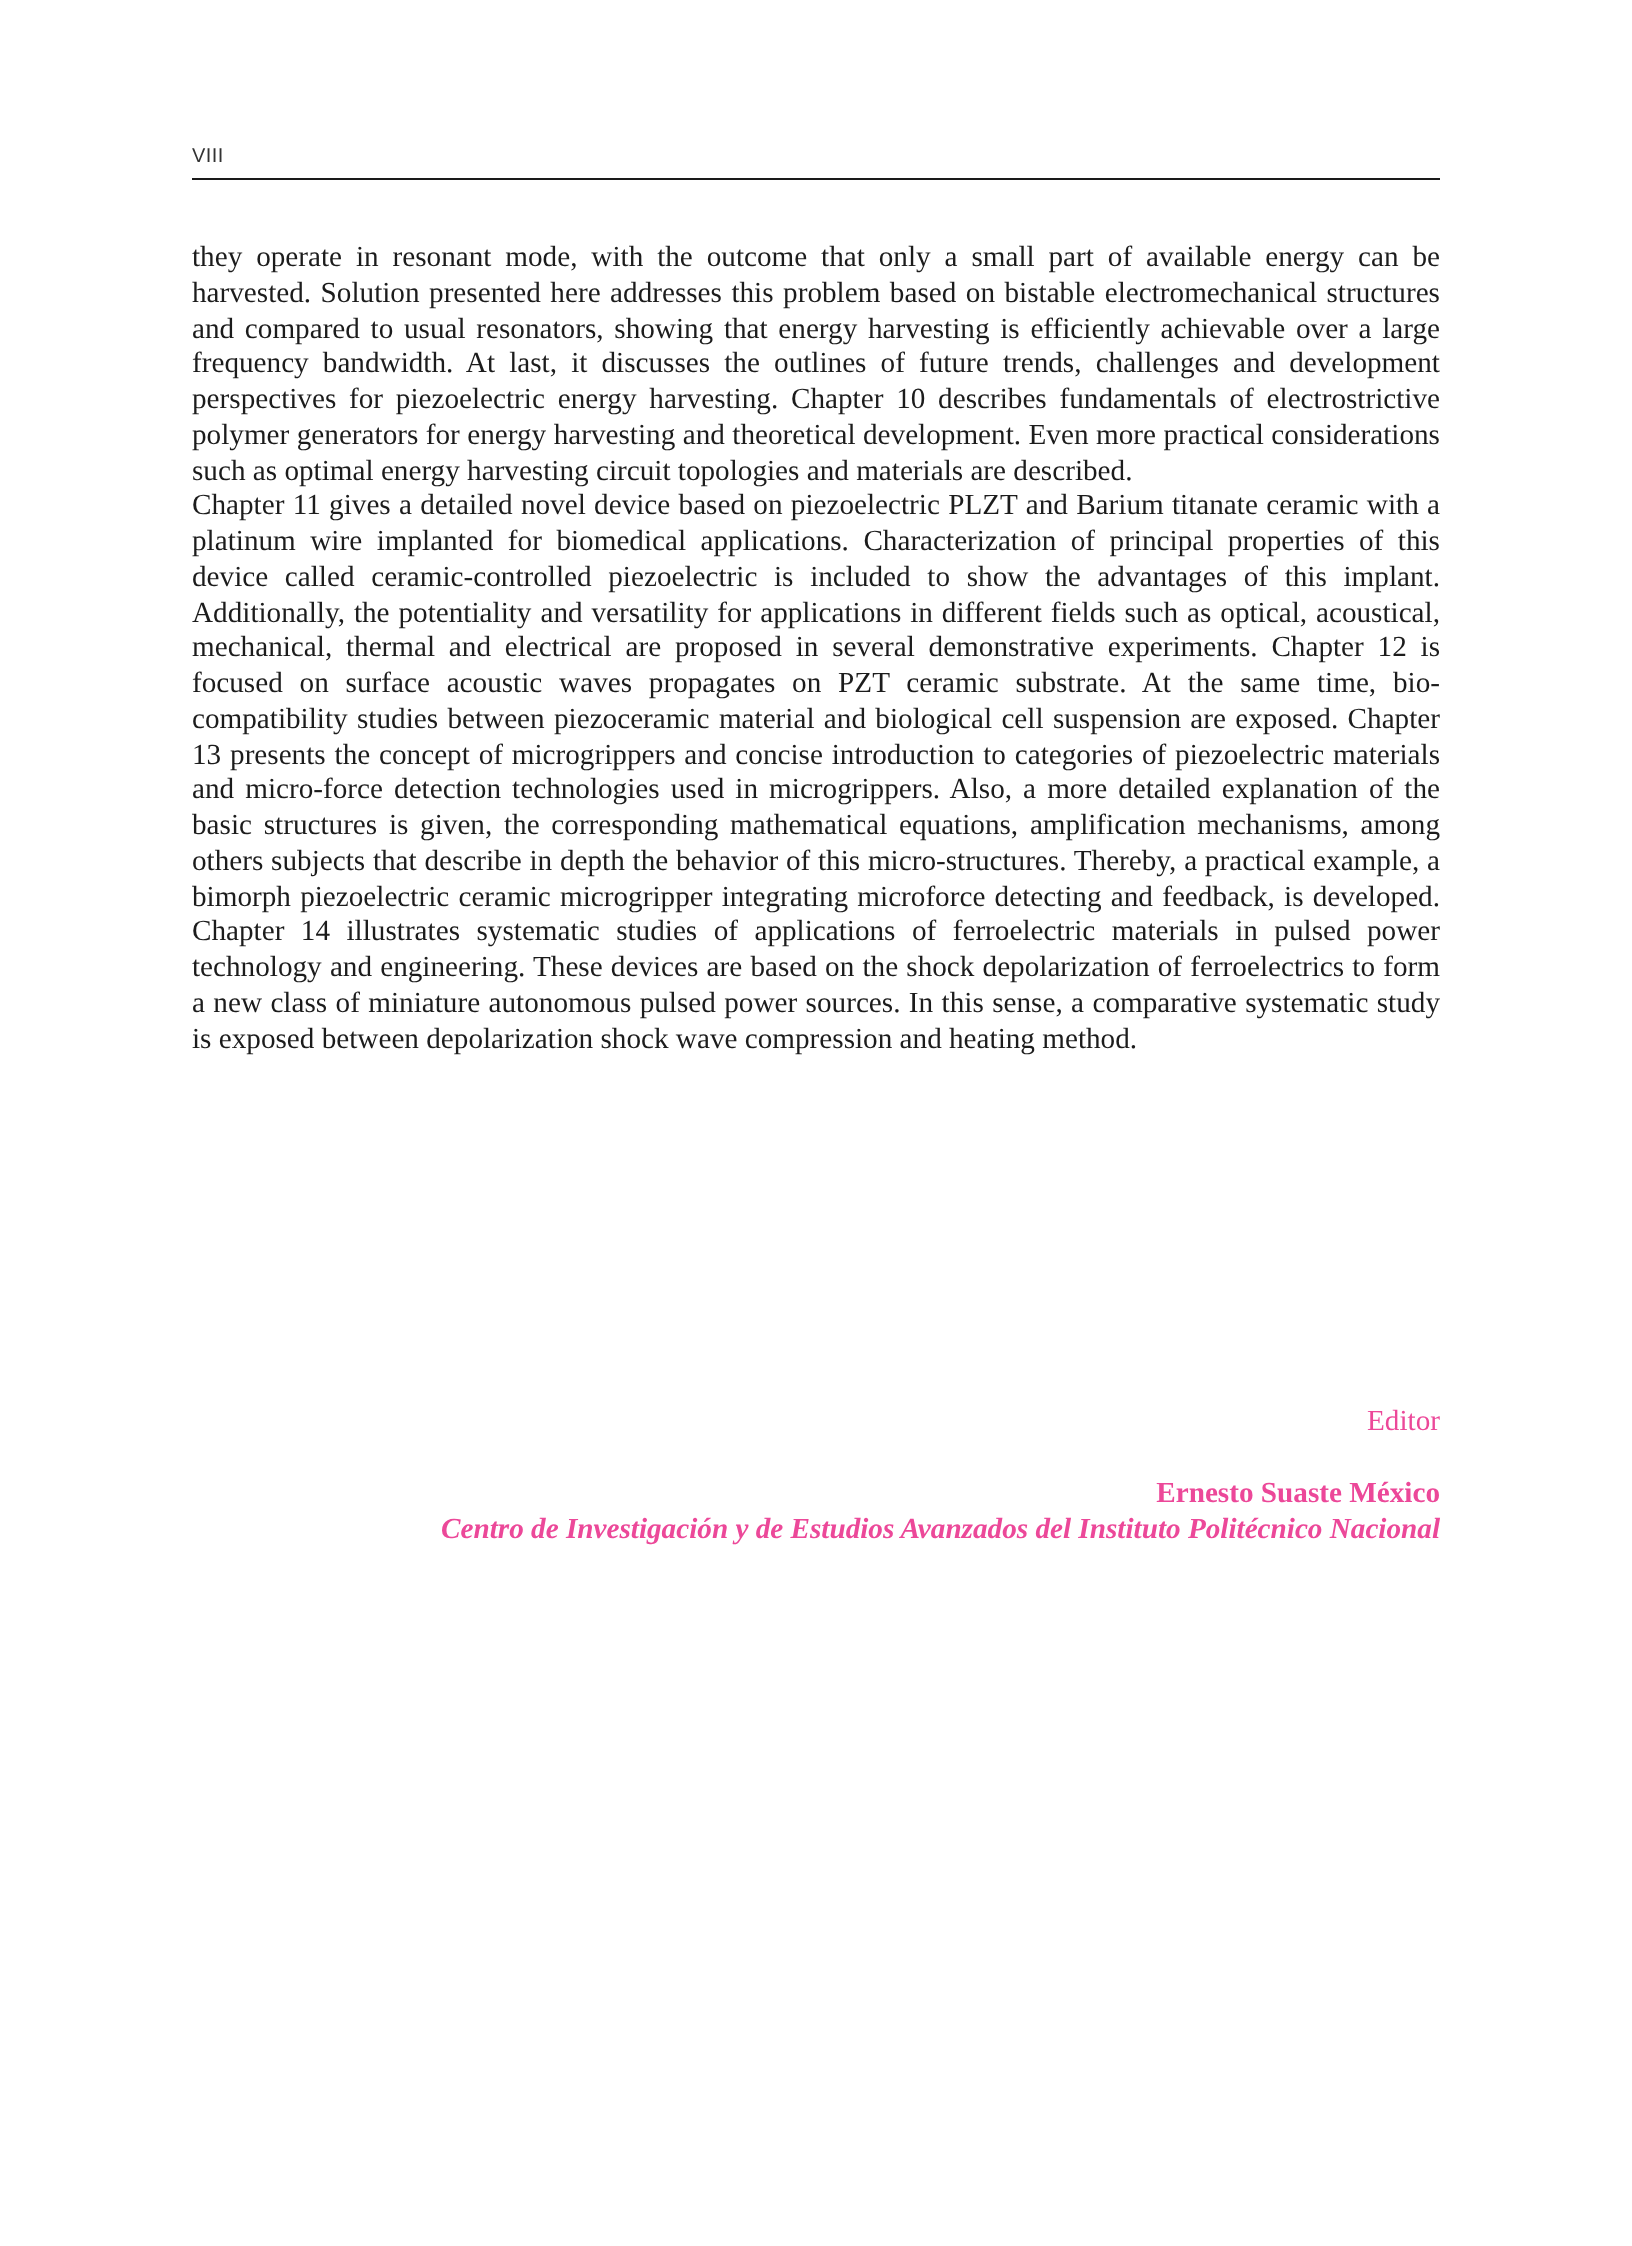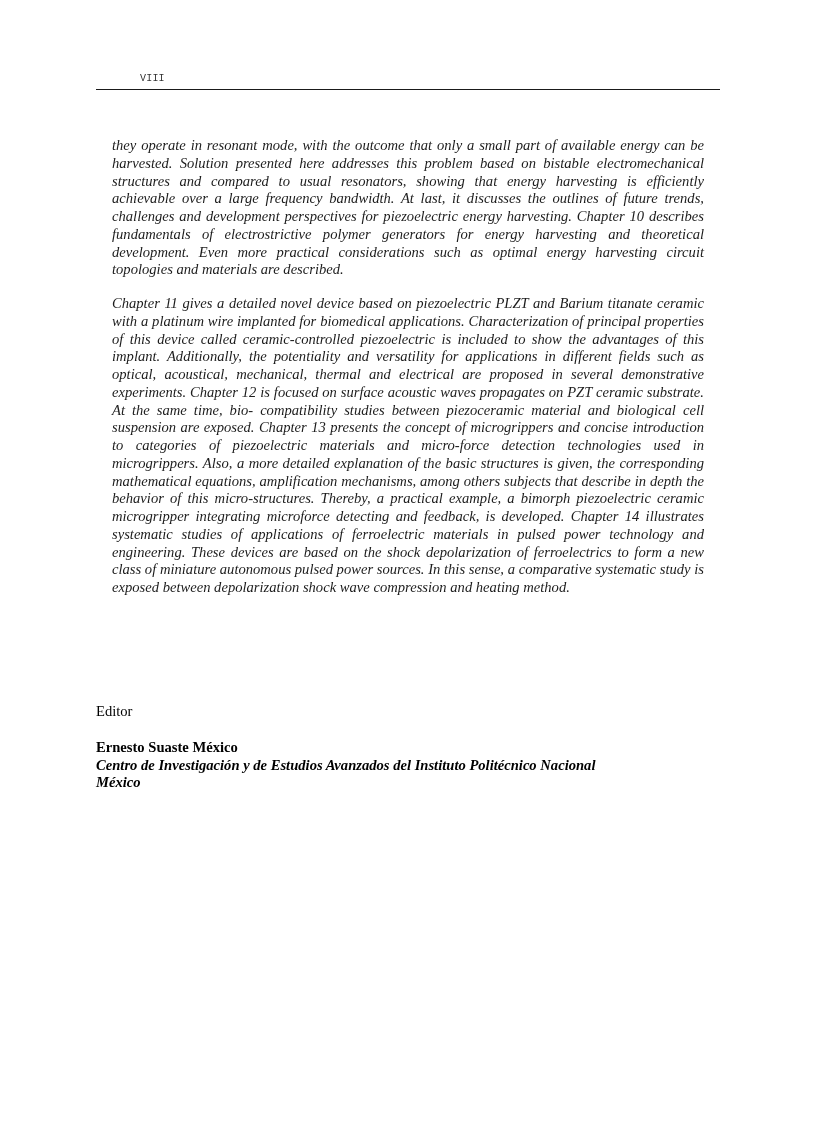--- a/index.html
+++ b/index.html
@@ -19,53 +19,52 @@
       left: 96px;
       top: 72px;
       width: 624px;
       height: 17px;
       border-bottom: 1.5px solid #1a1a1a;
     }
     .page-number {
       position: absolute;
       left: 0;
       top: 1px;
-      font-family: Liberation Mono, monospace;
+      font-family: Liberation Sans, sans-serif;
       font-size: 10px;
       color: #333;
       letter-spacing: 0.2px;
-      margin-left: 44px;
     }
     .content {
       position: absolute;
       left: 96px;
       top: 121px;
       width: 624px;
       font-family: "Liberation Serif", serif;
       font-size: 14.6px;
       line-height: 17.75px;
       color: #1c1c1c;
     }
     .content p {
-      margin: 16px;
+      margin: 0;
       text-align: justify;
-      font-style: italic;
     }
     .content p.gap {
       margin-top: 17.75px;
     }
     .signature {
       position: absolute;
       left: 96px;
       top: 703px;
       width: 624px;
+      text-align: right;
       font-family: "Liberation Serif", serif;
       font-size: 14.6px;
       line-height: 17.75px;
-      color: #000000;
+      color: #ec4899;
     }
     .sig-role {
       margin: 0;
     }
     .sig-name {
       margin: 18px 0 0 0;
       font-weight: bold;
     }
     .sig-inst, .sig-country {
       margin: 0;
@@ -82,14 +81,13 @@
 
 <div class="content">
   <p>they operate in resonant mode, with the outcome that only a small part of available energy can be harvested. Solution presented here addresses this problem based on bistable electromechanical structures and compared to usual resonators, showing that energy harvesting is efficiently achievable over a large frequency bandwidth. At last, it discusses the outlines of future trends, challenges and development perspectives for piezoelectric energy harvesting. Chapter 10 describes fundamentals of electrostrictive polymer generators for energy harvesting and theoretical development. Even more practical considerations such as optimal energy harvesting circuit topologies and materials are described.</p>
   <p>Chapter 11 gives a detailed novel device based on piezoelectric PLZT and Barium titanate ceramic with a platinum wire implanted for biomedical applications. Characterization of principal properties of this device called ceramic-controlled piezoelectric is included to show the advantages of this implant. Additionally, the potentiality and versatility for applications in different fields such as optical, acoustical, mechanical, thermal and electrical are proposed in several demonstrative experiments. Chapter 12 is focused on surface acoustic waves propagates on PZT ceramic substrate. At the same time, bio- compatibility studies between piezoceramic material and biological cell suspension are exposed. Chapter 13 presents the concept of microgrippers and concise introduction to categories of piezoelectric materials and micro-force detection technologies used in microgrippers. Also, a more detailed explanation of the basic structures is given, the corresponding mathematical equations, amplification mechanisms, among others subjects that describe in depth the behavior of this micro-structures. Thereby, a practical example, a bimorph piezoelectric ceramic microgripper integrating microforce detecting and feedback, is developed. Chapter 14 illustrates systematic studies of applications of ferroelectric materials in pulsed power technology and engineering. These devices are based on the shock depolarization of ferroelectrics to form a new class of miniature autonomous pulsed power sources. In this sense, a comparative systematic study is exposed between depolarization shock wave compression and heating method.</p>
 </div>
 
 <div class="signature">
   <p class="sig-role">Editor</p>
   <p class="sig-name">Ernesto Suaste México</p>
   <p class="sig-inst">Centro de Investigación y de Estudios Avanzados del Instituto Politécnico Nacional</p>
-  <p class="sig-country">México</p>
 </div>
 
 </body></html>

